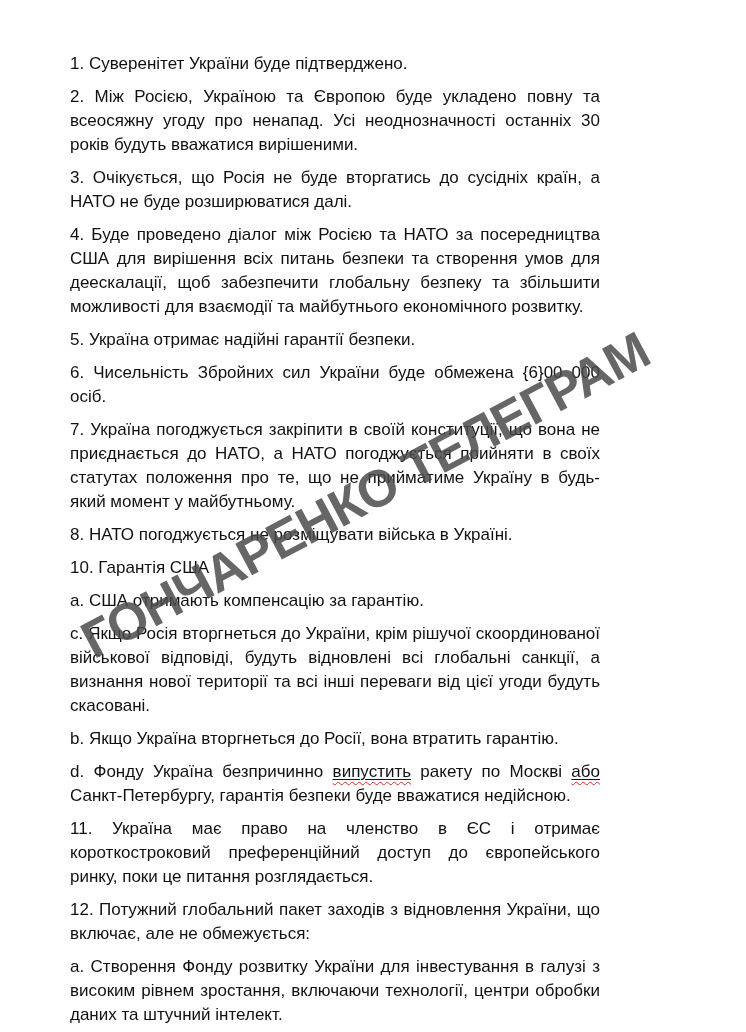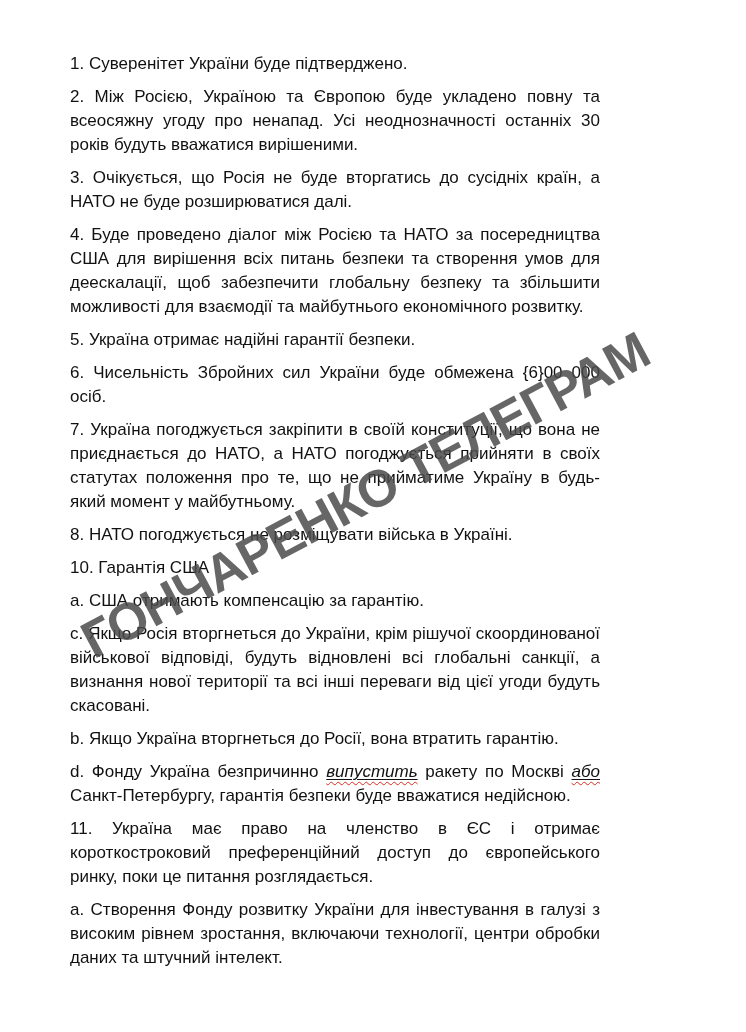--- a/index.html
+++ b/index.html
@@ -34,21 +34,20 @@
     text-align: justify;
     text-justify: inter-word;
   }
   
   .flagged {
     text-decoration-line: underline;
     text-decoration-style: solid;
     text-decoration-color: #111111;
     text-decoration-thickness: 1px;
     text-underline-offset: 2px;
-    font-style: italic;
   }
   
   .flagged-inner {
     text-decoration-line: underline;
     text-decoration-style: wavy;
     text-decoration-color: #dd2b1c;
     text-decoration-thickness: 1px;
     text-underline-offset: 4px;
   }
   .watermark {
@@ -80,16 +79,17 @@
     <p>5. Україна отримає надійні гарантії безпеки.</p>
     <p>6. Чисельність Збройних сил України буде обмежена {6}00 000 осіб.</p>
     <p>7. Україна погоджується закріпити в своїй конституції, що вона не приєднається до НАТО, а НАТО погоджується прийняти в своїх статутах положення про те, що не прийматиме Україну в будь-який момент у майбутньому.</p>
     <p>8. НАТО погоджується не розміщувати війська в Україні.</p>
     <p>10. Гарантія США</p>
     <p>a. США отримають компенсацію за гарантію.</p>
     <p>c. Якщо Росія вторгнеться до України, крім рішучої скоординованої військової відповіді, будуть відновлені всі глобальні санкції, а визнання нової території та всі інші переваги від цієї угоди будуть скасовані.</p>
     <p>b. Якщо Україна вторгнеться до Росії, вона втратить гарантію.</p>
     <p><span>d. Фонду Україна безпричинно </span><span class="flagged"><span class="flagged-inner">випустить</span></span><span> ракету по Москві </span><span class="flagged"><span class="flagged-inner">або</span></span><span> Санкт-Петербургу, гарантія безпеки буде вважатися недійсною.</span></p>
     <p>11. Україна має право на членство в ЄС і отримає короткостроковий преференційний доступ до європейського ринку, поки це питання розглядається.</p>
+    <p>12. Потужний глобальний пакет заходів з відновлення України, що включає, але не обмежується:</p>
     <p>a. Створення Фонду розвитку України для інвестування в галузі з високим рівнем зростання, включаючи технології, центри обробки даних та штучний інтелект.</p>
   </div>
   <div class="watermark">ГОНЧАРЕНКО ТЕЛЕГРАМ</div>
 </div>
 
 </body></html>

